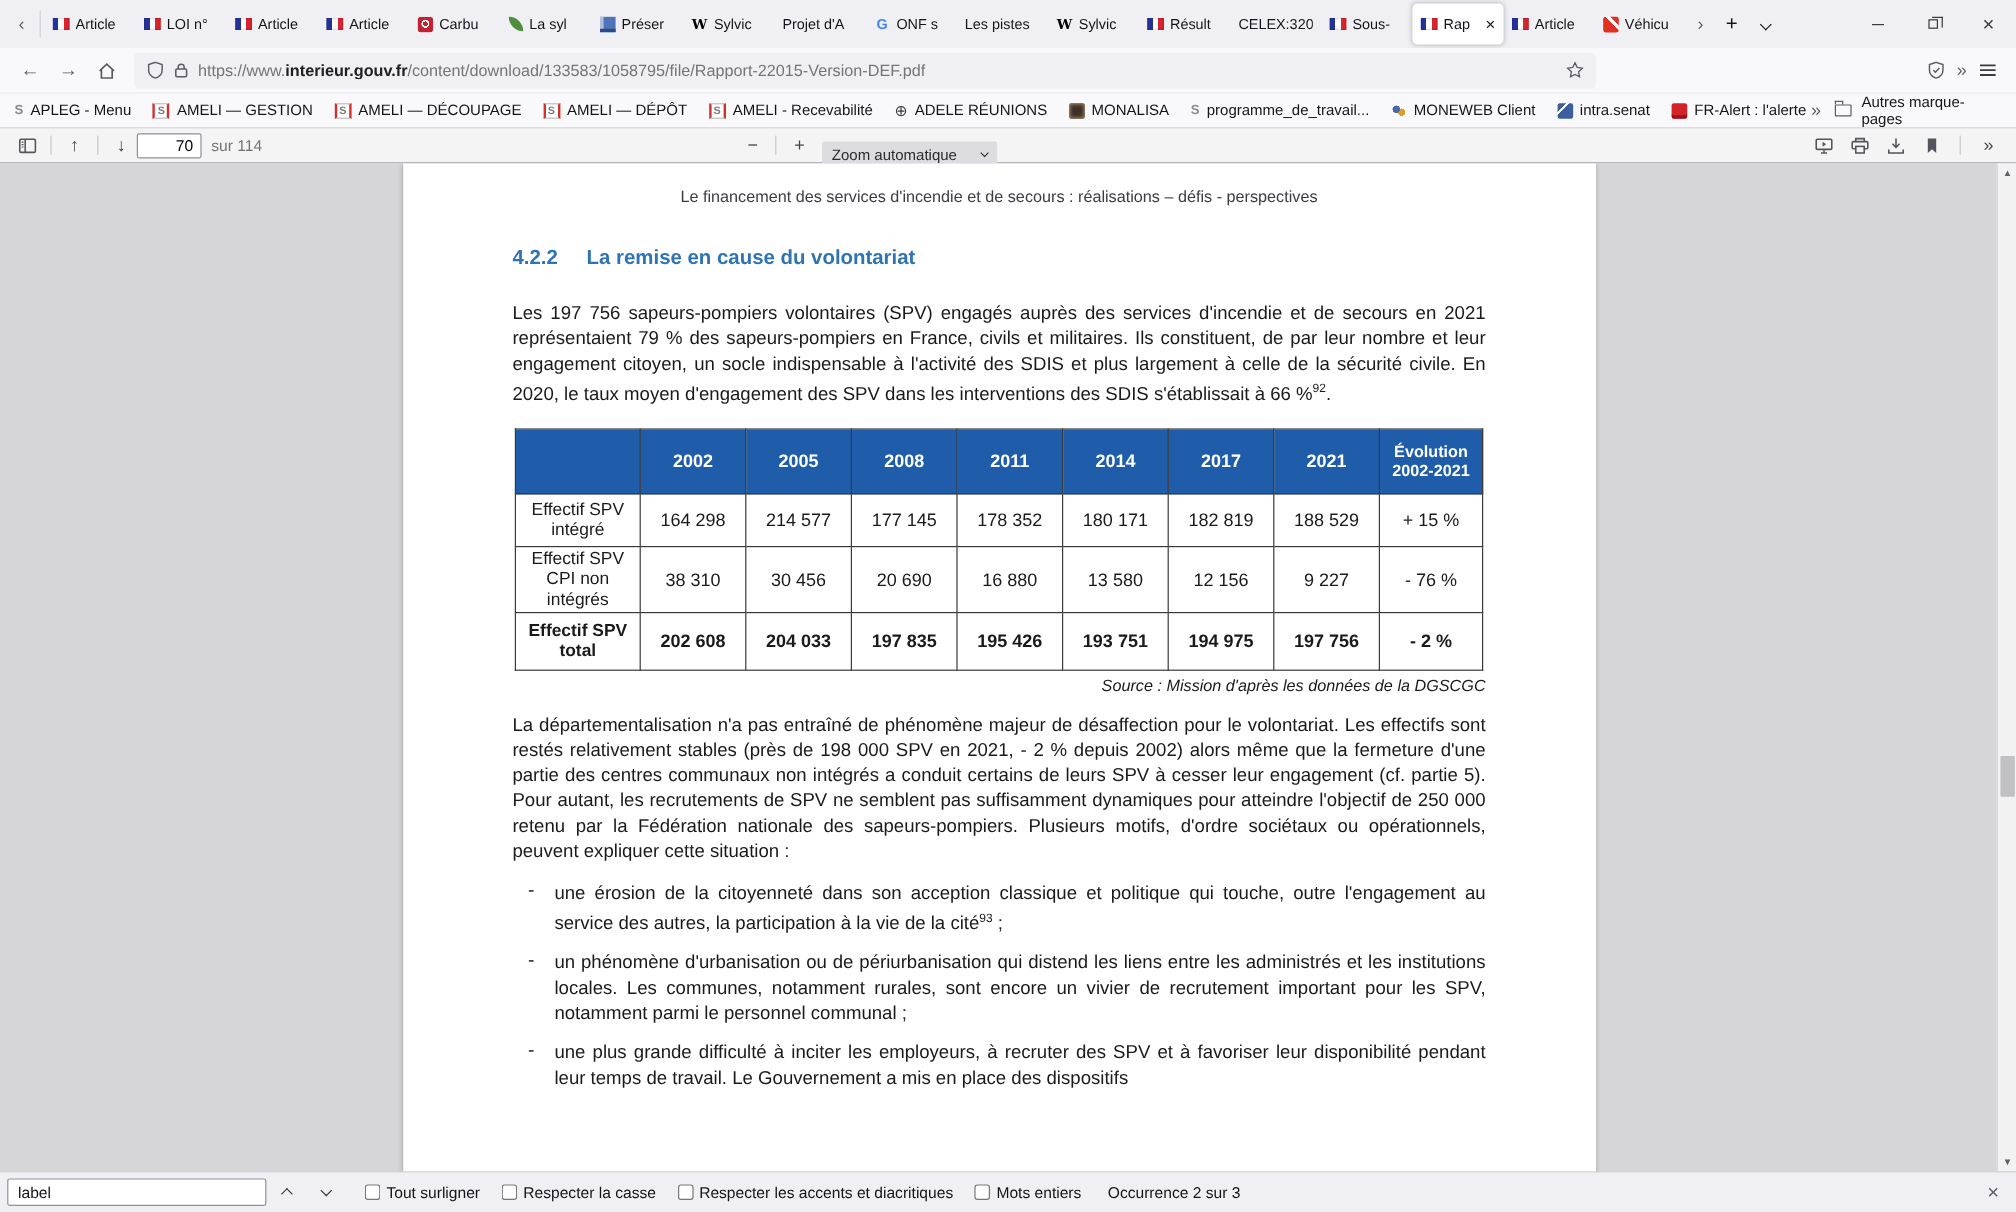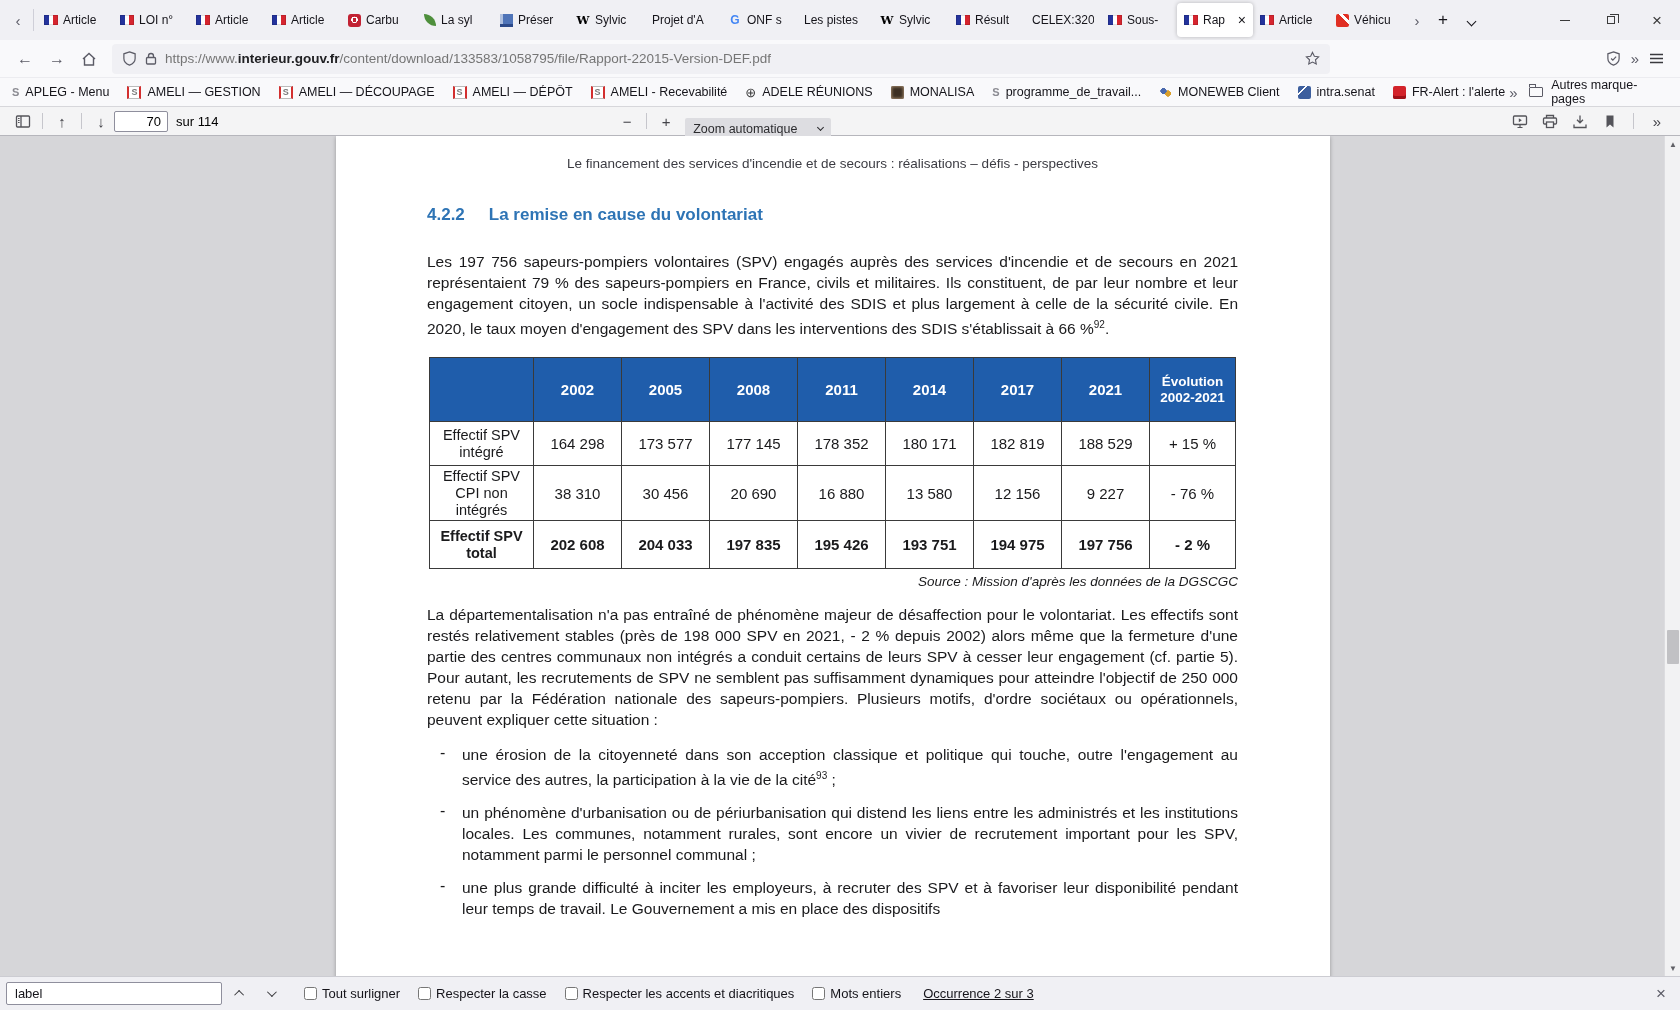--- a/index.html
+++ b/index.html
@@ -72,40 +72,40 @@
   .folder-icon { width:14px; height:10px; border:1.2px solid #5b5b66; border-radius:1px; position:relative; display:inline-block; }
   .folder-icon::before { content:""; position:absolute; top:-4px; left:-1.2px; width:5px; height:2px; border:1.2px solid #5b5b66; border-bottom:none; }
 
   
   .pdftoolbar { height:30px; background:#f4f4f5; border-top:1px solid #d7d7db; border-bottom:1px solid #b6b6bc;
       display:flex; align-items:center; padding:0 10px; flex:0 0 auto; color:#54545a; }
   .tool-btn { display:flex; align-items:center; justify-content:center; width:26px; height:24px; font-size:15px; color:#44444a; }
   .tb-divider { width:1px; height:16px; background:#c6c6cc; margin:0 6px; }
   .page-input { width:54px; height:21px; background:#fff; border:1px solid #8f8f9d; border-radius:2px;
       font-size:13px; text-align:right; padding:0 6px; font-family:"Liberation Sans",sans-serif; }
-  .page-total { font-size:13px; margin-left:8px; color:#000000; }
+  .page-total { font-size:13px; margin-left:8px; color:#737373; }
   .zoom-cluster { margin-left:auto; margin-right:auto; display:flex; align-items:center; transform:translateX(-140px); }
   .zoom-select { width:146px; height:23px; background:#dddde1; border-radius:2px; display:flex; align-items:center;
       padding:0 8px; font-size:12.5px; color:#2b2b2e; gap:6px; margin-left:6px;margin-top:16px; }
   .zoom-select .chev { width:5px; height:5px; margin-left:auto; }
   .right-tools { display:flex; align-items:center; gap:4px; }
 
   
   .viewer { flex:1 1 auto; position:relative; background:#d6d6d9; overflow:hidden; }
   .pdf-page { position:absolute; left:336px; top:0; width:994px; height:900px; background:#fff;
       box-shadow:0 1px 4px rgba(0,0,0,.3); padding:20px 92px 0 91px; color:#1a1a1c; }
   .running-header { text-align:center; font-size:13.5px; color:#3c3c43; margin-bottom:34px; }
   .h422 { display:flex; gap:24px; color:#2e74b5; font-weight:bold; font-size:17px; margin-bottom:26px; }
   .para { font-size:15.5px; line-height:21px; text-align:justify; }
   .p1 { margin-bottom:18px; }
   .h4221 { display:flex; gap:20px; color:#2e74b5; font-weight:600; font-size:15.5px; margin-bottom:20px; }
   .table-title { text-align:center; color:#2e74b5; font-weight:bold; font-size:14px; margin-bottom:10px; }
   table.spv { border-collapse:collapse; table-layout:fixed; width:806px; margin-left:2px; }
   .spv th, .spv td { border:1px solid #3a3a3a; text-align:center; vertical-align:middle; padding:2px 5px; }
-  .spv thead th { background:#1f5dab; color:#fff; font-weight:bold; font-size:15px; height:64px; line-height:1.15; }
+  .spv thead th { background:#1f5dab; color:#fff; font-weight:bold; font-size:15px; height:54px; line-height:1.15; }
   .spv thead th.evo-head { font-size:13.5px; }
   .spv tbody th { font-weight:normal; font-size:14.5px; line-height:1.15; }
   .spv tbody td { font-size:15px; }
   .spv tbody tr:nth-child(1) { height:44px; }
   .spv tbody tr:nth-child(2) { height:46px; }
   .spv tbody tr:nth-child(3) { height:48px; }
   .spv tbody tr.bold-row th, .spv tbody tr.bold-row td { font-weight:bold; }
   .source-line { text-align:right; font-style:italic; font-size:13.5px; margin:5px 0 15px; }
   .p2 { margin-bottom:14px; }
   .bullet { display:flex; padding-left:13px; margin-bottom:12px; }
@@ -124,21 +124,21 @@
   .findbar { height:34px; background:#f0f0f4; border-top:1px solid #ccccd2; display:flex; align-items:center;
       padding:0 6px; gap:6px; flex:0 0 auto; }
   .find-input { width:216px; height:23px; border:1px solid #8f8f9d; border-radius:2px; background:#fff;
       font-size:13px; padding:0 8px; font-family:"Liberation Sans",sans-serif; color:#15141a; }
   .find-nav-btn { width:24px; height:24px; display:flex; align-items:center; justify-content:center; color:#3a3a3e; }
   .chev-up { display:inline-block; width:7px; height:7px; border-left:1.6px solid currentColor; border-top:1.6px solid currentColor; transform:rotate(45deg) translateY(2px); }
   .chev-dn { display:inline-block; width:7px; height:7px; border-right:1.6px solid currentColor; border-bottom:1.6px solid currentColor; transform:rotate(45deg) translateY(-2px); }
   .find-options { display:flex; align-items:center; gap:18px; margin-left:16px; font-size:13px; }
   .find-option { display:flex; align-items:center; gap:5px; white-space:nowrap; }
   .find-option input { width:13px; height:13px; }
-  .find-status { font-size:13px; margin-left:16px; color:#15141a; white-space:nowrap;text-decoration:underline; }
+  .find-status { font-size:13px; margin-left:16px; color:#15141a; white-space:nowrap; }
   .find-close { margin-left:auto; margin-right:8px; font-size:17px; color:#5b5b66; }
 
   svg.ic { display:block; }
 </style>
 </head>
 <body>
 
 <div class="browser">
 
   <div class="tabstrip">
@@ -409,21 +409,21 @@
               <th>2014</th>
               <th>2017</th>
               <th>2021</th>
               <th class="evo-head">Évolution 2002-2021</th>
             </tr>
           </thead>
           <tbody>
             <tr>
               <th>Effectif SPV intégré</th>
               <td>164 298</td>
-              <td>173 577</td>
+              <td>214 577</td>
               <td>177 145</td>
               <td>178 352</td>
               <td>180 171</td>
               <td>182 819</td>
               <td>188 529</td>
               <td>+ 15 %</td>
             </tr>
             <tr>
               <th>Effectif SPV CPI non intégrés</th>
               <td>38 310</td>

